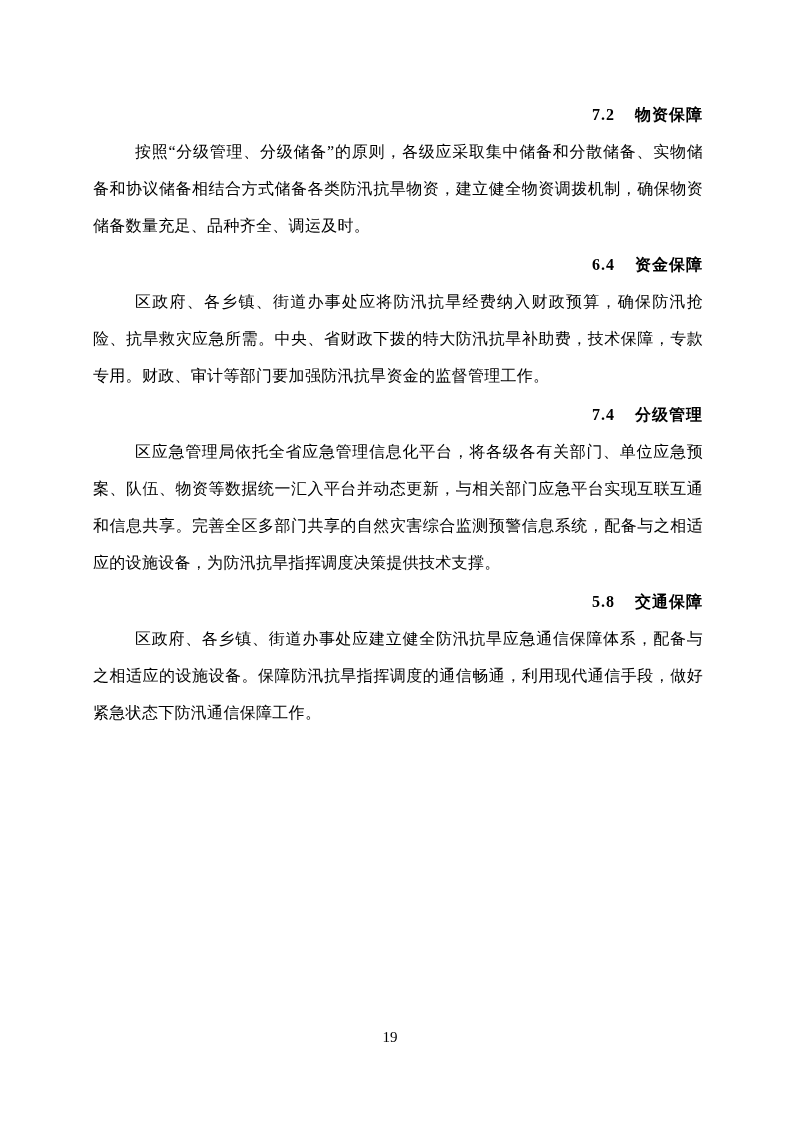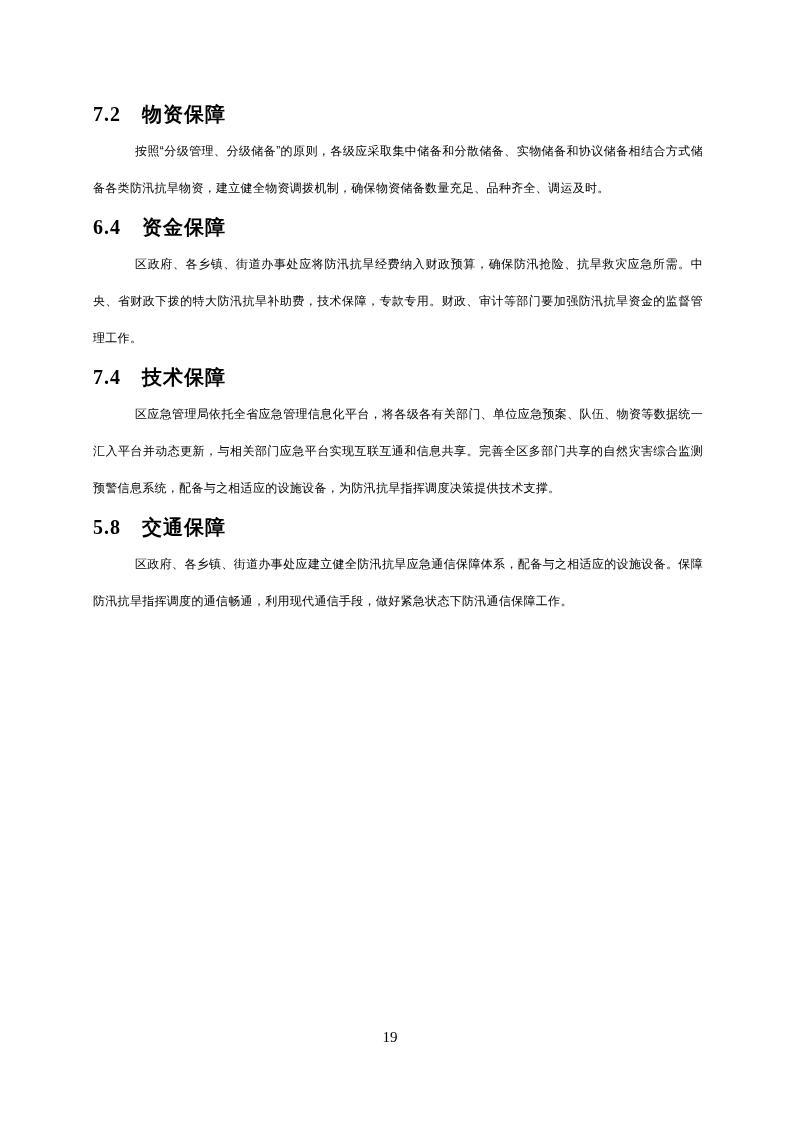--- a/index.html
+++ b/index.html
@@ -17,39 +17,40 @@
   }
   .content {
     position: absolute;
     left: 93px;
     top: 94px;
     width: 610px;
   }
   .sec-heading {
     margin: 2px 0 0 0;
     padding: 0;
-    font-size: 20px;
+    font-size: 16px;
     line-height: 37px;
     font-weight: bold;
     white-space: nowrap;
+    text-align: right;
   }
   .sec-num {
     font-family: "Liberation Serif", "DejaVu Serif", serif;
     letter-spacing: 1px;
     margin-right: 16px;
   }
   .sec-title {
     font-family: "Liberation Sans", "DejaVu Sans", sans-serif;
     letter-spacing: 1px;
   }
   .sec-body {
     margin: 0;
     padding: 0;
-    font-family: Liberation Sans, sans-serif;
-    font-size: 12px;
+    font-family: Liberation Serif, serif;
+    font-size: 16px;
     line-height: 37px;
     letter-spacing: 0.3px;
     text-align: justify;
     text-indent: 42px;
   }
   .page-number {
     position: absolute;
     left: 85px;
     top: 1026px;
     width: 610px;
@@ -77,21 +78,21 @@
       <h2 class="sec-heading">
         <span class="sec-num">6.4</span>
         <span class="sec-title">资金保障</span>
       </h2>
       <p class="sec-body">区政府、各乡镇、街道办事处应将防汛抗旱经费纳入财政预算，确保防汛抢险、抗旱救灾应急所需。中央、省财政下拨的特大防汛抗旱补助费，技术保障，专款专用。财政、审计等部门要加强防汛抗旱资金的监督管理工作。</p>
     </section>
 
     <section>
       <h2 class="sec-heading">
         <span class="sec-num">7.4</span>
-        <span class="sec-title">技术保障</span>
+        <span class="sec-title">分级管理</span>
       </h2>
       <p class="sec-body">区应急管理局依托全省应急管理信息化平台，将各级各有关部门、单位应急预案、队伍、物资等数据统一汇入平台并动态更新，与相关部门应急平台实现互联互通和信息共享。完善全区多部门共享的自然灾害综合监测预警信息系统，配备与之相适应的设施设备，为防汛抗旱指挥调度决策提供技术支撑。</p>
     </section>
 
     <section>
       <h2 class="sec-heading">
         <span class="sec-num">5.8</span>
         <span class="sec-title">交通保障</span>
       </h2>
       <p class="sec-body">区政府、各乡镇、街道办事处应建立健全防汛抗旱应急通信保障体系，配备与之相适应的设施设备。保障防汛抗旱指挥调度的通信畅通，利用现代通信手段，做好紧急状态下防汛通信保障工作。</p>

